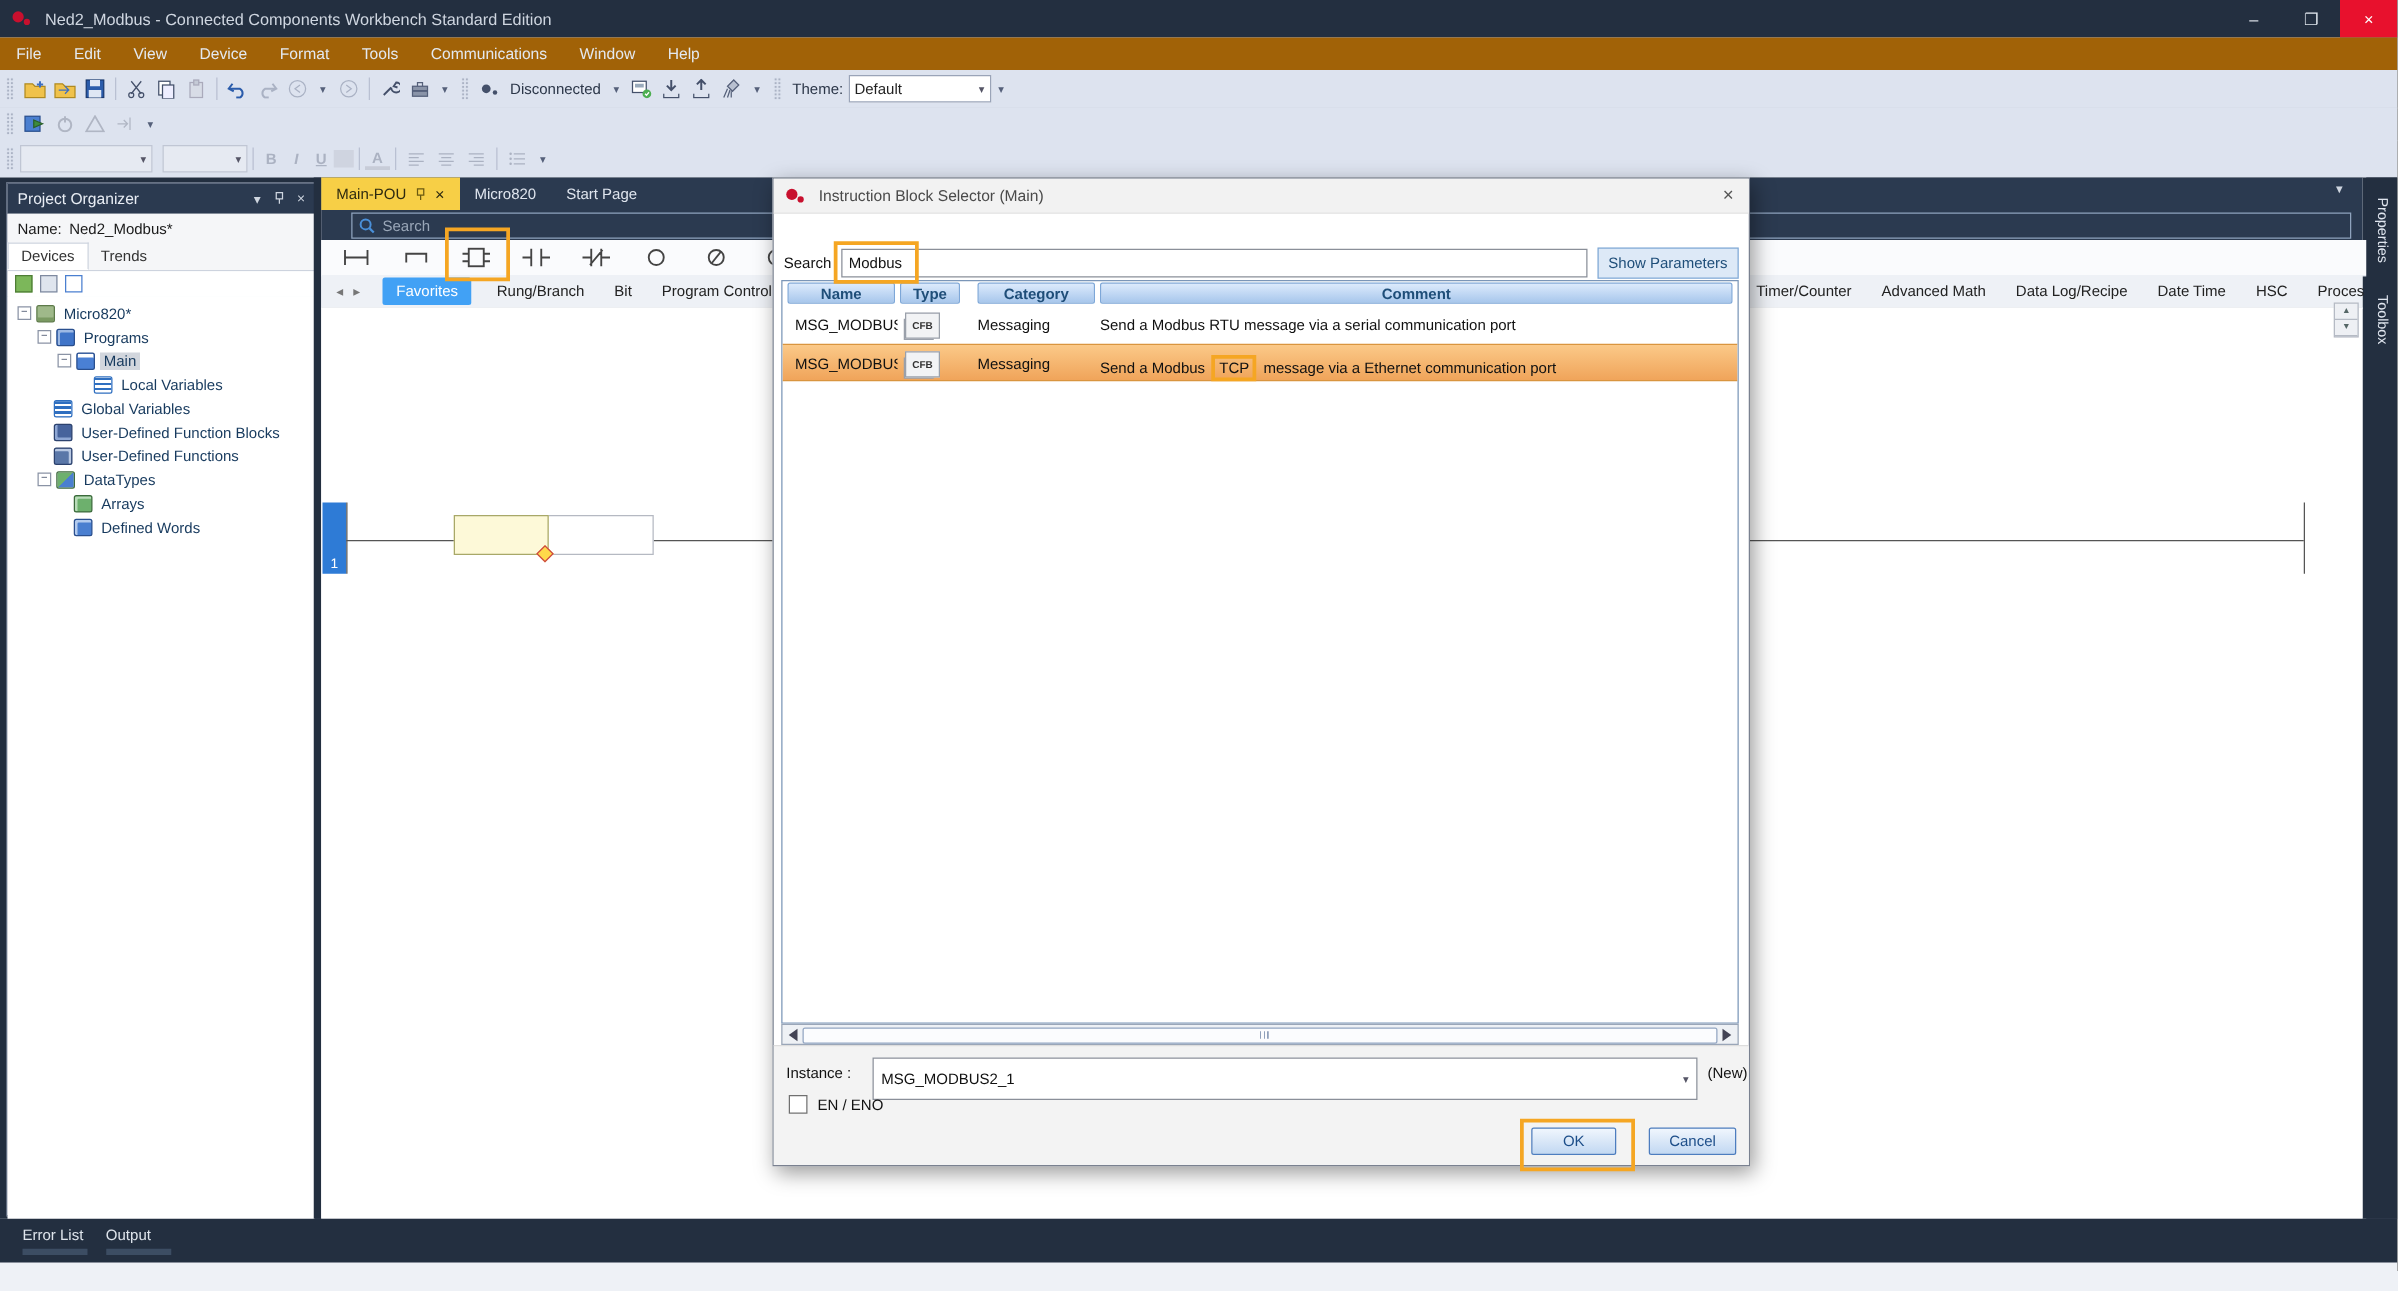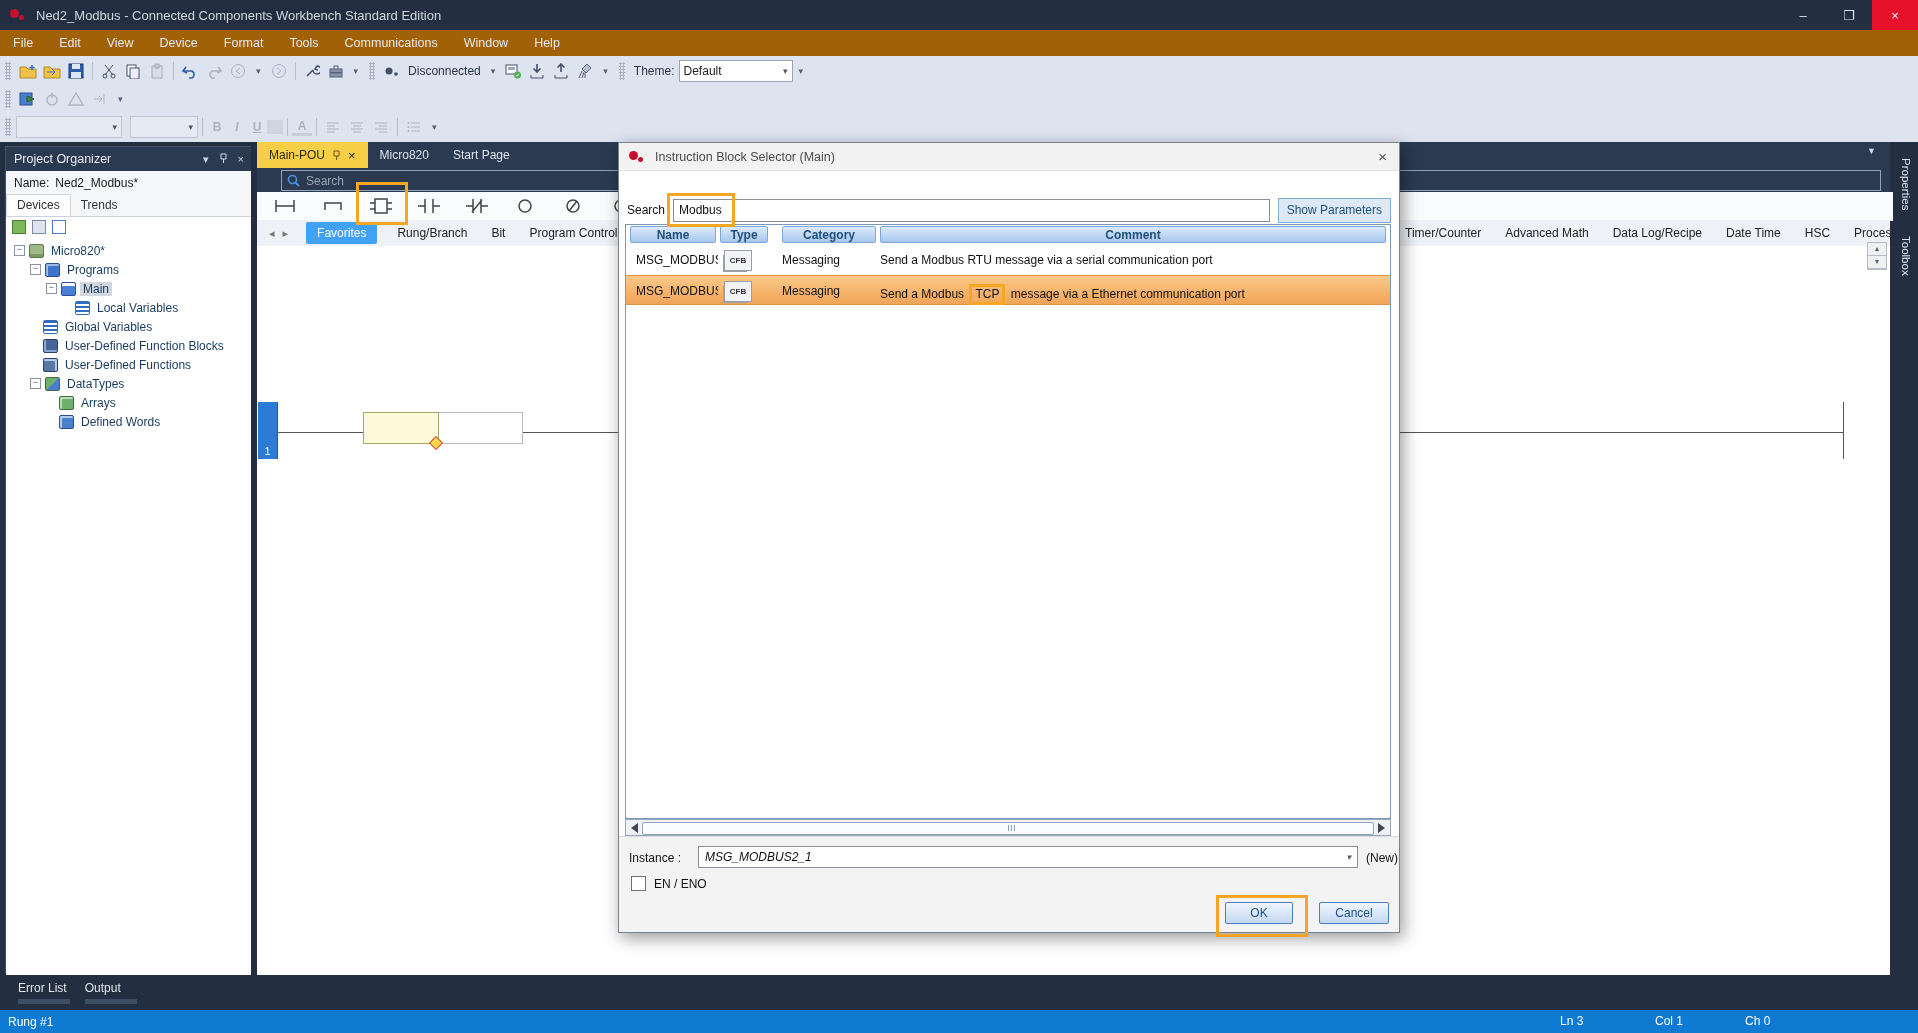--- a/index.html
+++ b/index.html
@@ -150,21 +150,21 @@
   .harrow{width:0;height:0;border-style:solid;margin:0 5px;}
   .harrow.l{border-width:5px 7px 5px 0;border-color:transparent #445 transparent transparent;}
   .harrow.r{border-width:5px 0 5px 7px;border-color:transparent transparent transparent #445;margin-left:auto;}
   .hthumb{position:absolute;left:16px;top:2px;width:730px;height:11px;background:#fbfcfe;
           border:1px solid #93a6c2;border-radius:2px;}
   .hgrip{position:absolute;left:50%;top:2px;width:7px;height:6px;
          background:repeating-linear-gradient(90deg,#8fa0ba 0 1px,transparent 1px 3px);}
   .dlg-bottom{position:absolute;left:0;top:693px;width:100%;height:96px;background:#f3f3f3;border-top:1px solid #ddd;box-sizing:border-box;}
   .inst-label{position:absolute;left:10px;top:14px;color:#111;}
   .inst-combo{position:absolute;left:79px;top:9px;width:660px;height:22px;background:#fff;
-              border:1px solid #8a8f99;display:flex;align-items:center;padding:4px 6px;box-sizing:border-box;color:#111;font-style:italic;}
+              border:1px solid #8a8f99;display:flex;align-items:center;padding:16px 6px;box-sizing:border-box;color:#111;}
   .inst-new{position:absolute;left:747px;top:14px;color:#111;}
   .eneno{position:absolute;left:12px;top:39px;display:flex;align-items:center;gap:8px;color:#111;}
   .checkbox{width:13px;height:13px;border:1px solid #707070;background:#fff;}
   .dlg-btn{position:absolute;top:65px;height:22px;background:linear-gradient(#f0f6fd,#c2d8f2);
            border:1px solid #4d7dbf;border-radius:2px;color:#1d4e89;display:flex;align-items:center;
            justify-content:center;box-sizing:border-box;}
   .anno{position:absolute;border:3px solid #f5a623;z-index:30;pointer-events:none;}
   svg{display:block;}
 </style>
 </head>
@@ -576,26 +576,20 @@
       </div>
   </div>
 
   <div class="anno" style="left:356px;top:182px;width:46px;height:37px"></div>
 
   <div class="bottomtabs" id="bottomtabs">
       <span class="btab">Error List<span class="bar"></span></span>
       <span class="btab">Output<span class="bar"></span></span>
     </div>
 
-  <div class="statusbar">
-    <span class="left">Rung #1</span>
-    <span class="statitem" style="left:1560px">Ln 3</span>
-    <span class="statitem" style="left:1655px">Col 1</span>
-    <span class="statitem" style="left:1745px">Ch 0</span>
-  </div>
 
   <div class="dialog">
     <div class="dlg-title">
       <span class="applogo">
           <i class="b1" style="background:#c8102e"></i>
           <i class="b2" style="background:#c8102e"></i>
         </span>
       <span>Instruction Block Selector (Main)</span>
       <span class="dlg-close">×</span>
     </div>

